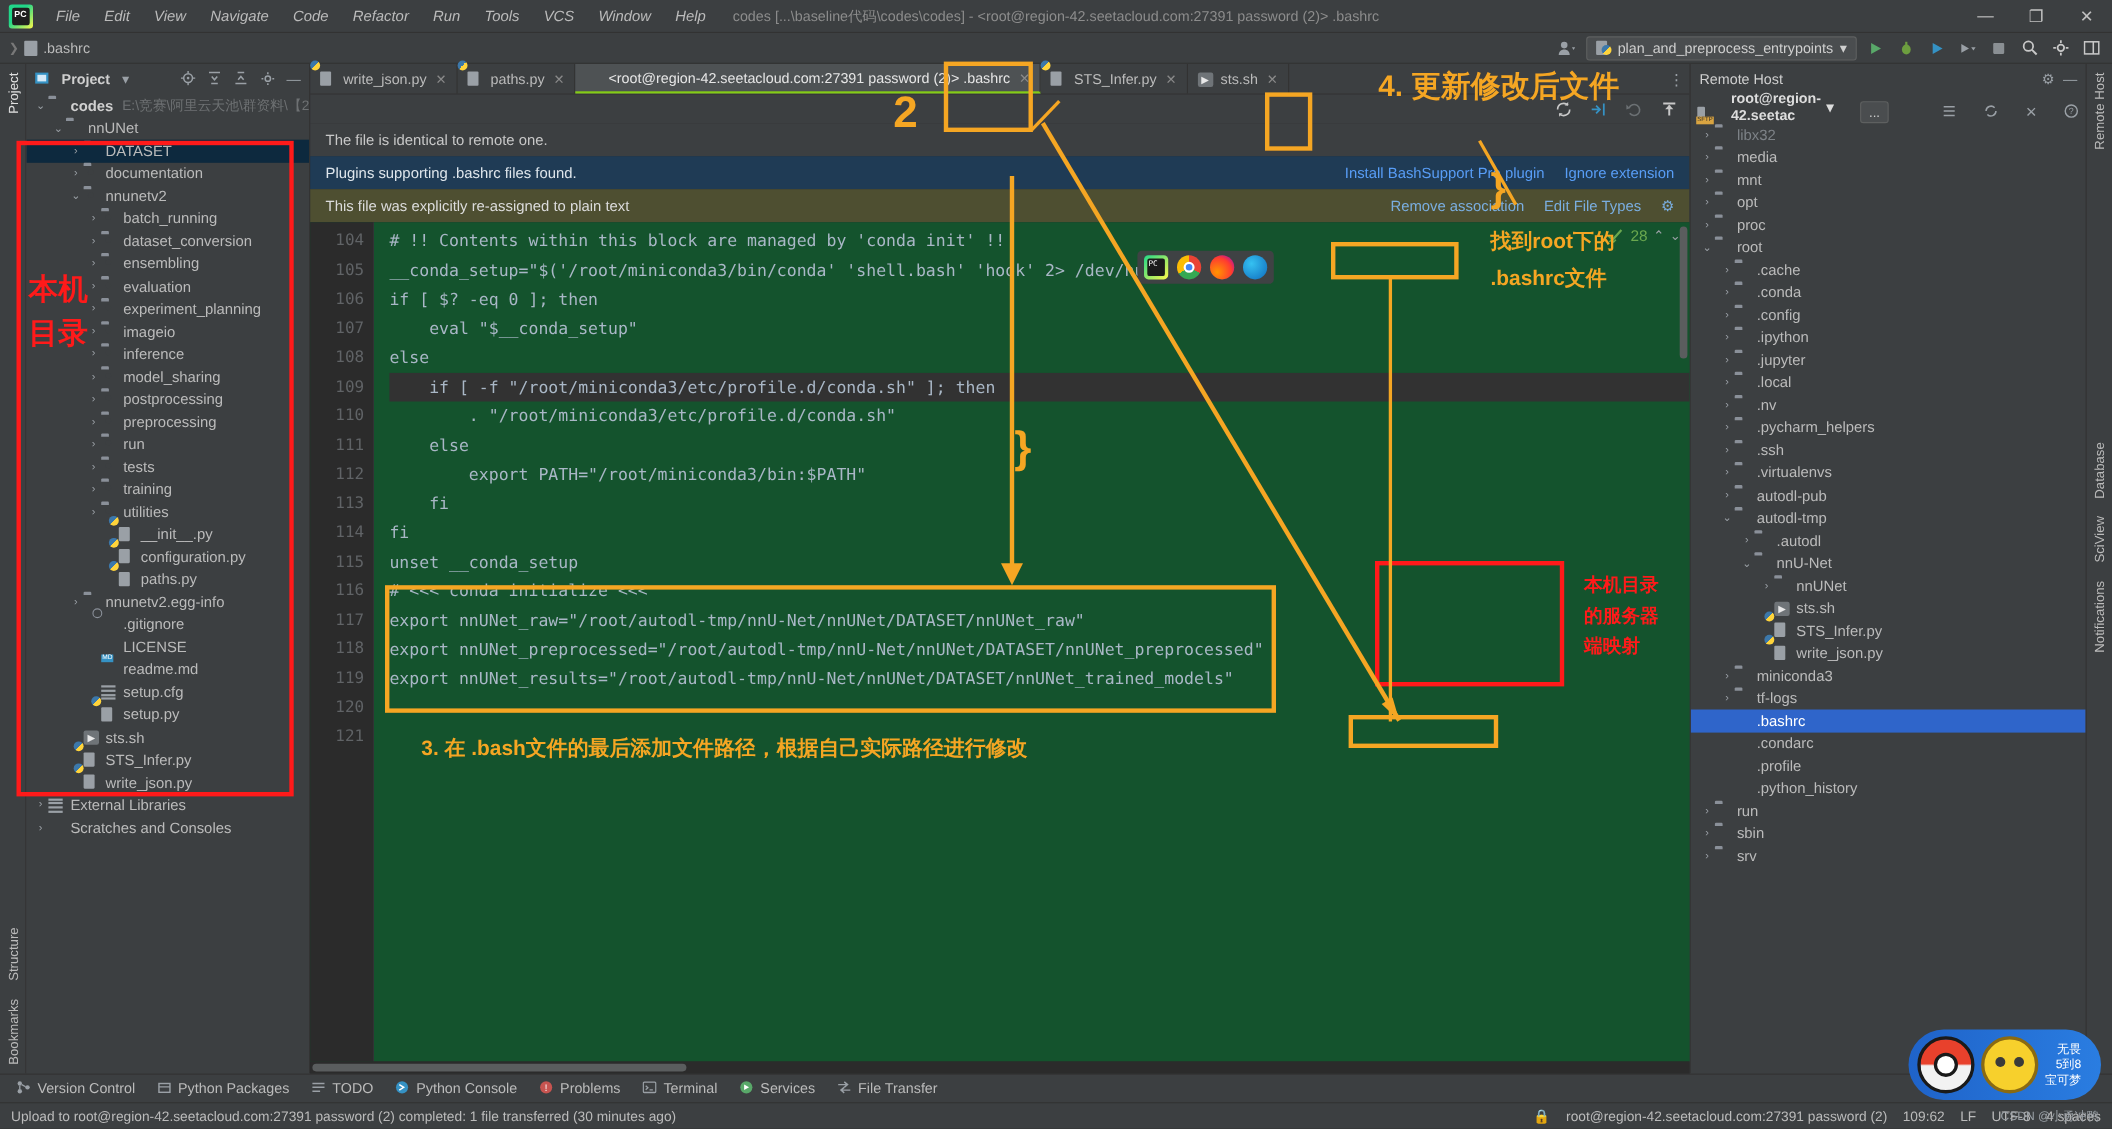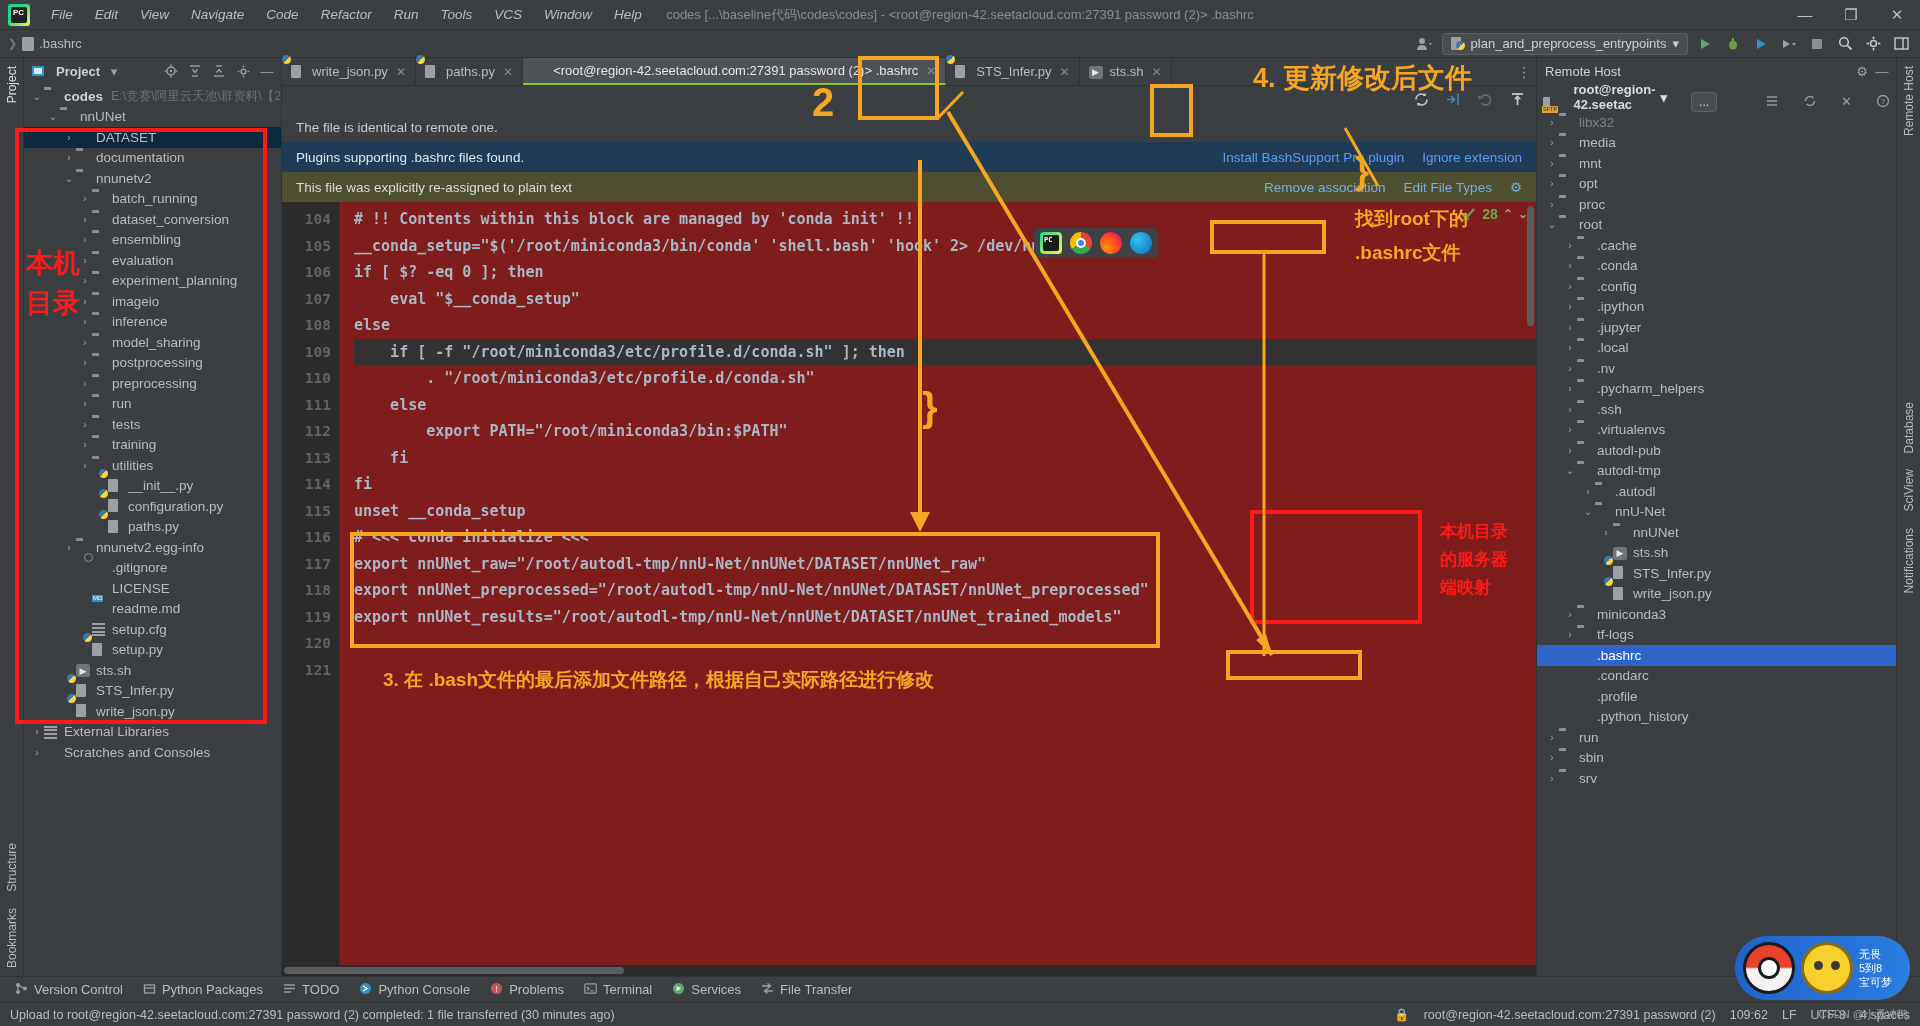--- a/index.html
+++ b/index.html
@@ -120,21 +120,21 @@
   .banner { height:30px; display:flex; align-items:center; padding:0 14px; font-size:13.5px;
      flex:0 0 30px; }
   .banner.grey { background:#3c3f41; color:#c8c8c8; }
   .banner.blue { background:#1f3b55; color:#dfe6ec; }
   .banner.olive { background:#4e4f31; color:#dcdcdc; }
   .banner .links { margin-left:auto; display:flex; gap:18px; align-items:center; }
   .banner .lk { color:#589df6; cursor:pointer; }
   .banner.olive .lk { color:#7aaee0; }
 
   .codearea { flex:1 1 auto; display:flex; position:relative; min-height:0;
-     background:#7f1d1d; font-family:"DejaVu Sans Mono", monospace;font-weight:bold; }
+     background:#14532d; font-family:"DejaVu Sans Mono", monospace; }
   .gutter { width:58px; flex:0 0 58px; text-align:right; padding:4px 8px 0 0;
      color:#606366; font-size:14.5px; line-height:26.5px; background:#2b2b2b;
      border-right:1px solid #313335; }
   .gutter .gl { position:relative; }
   .code { flex:1 1 auto; padding:4px 0 0 14px; font-size:15px; line-height:26.5px;
      color:#a9b7c6; white-space:pre; overflow:hidden; position:relative; }
   .code .ln { position:relative; }
   .code .ln.hl { background:#323232; }
   .bulb { position:absolute; left:-30px; top:4px; color:#ffc66d; font-size:13px; }
   .insp { position:absolute; right:8px; top:4px; display:flex; align-items:center; gap:5px;
@@ -186,21 +186,21 @@
   
   .overlay { position:absolute; inset:0; pointer-events:none; }
   .ovsvg { position:absolute; inset:0; width:1920px; height:1026px; }
   .anno-txt { position:absolute; white-space:nowrap; font-family:"Liberation Sans", sans-serif; }
   .red { color:#ff1a1a; }
   .orange { color:#f5a623; }
 
   
   .badge { position:absolute; right:10px; bottom:26px; width:175px; height:64px;
      background:linear-gradient(90deg,#1f63c9,#2a7de1); border-radius:32px;
-     display:flex; align-items:center; padding:4px 8px; }
+     display:flex; align-items:center; padding:4px 8px;text-align:right; }
   .badge .ball { width:52px; height:52px; border-radius:50%;
      background:linear-gradient(#e8412c 0 48%, #f2f2f2 52% 100%); border:3px solid #1a1a1a;
      position:relative; flex:0 0 52px; }
   .badge .ball:after { content:''; position:absolute; left:50%; top:50%; transform:translate(-50%,-50%);
      width:16px; height:16px; background:#fff; border:3px solid #1a1a1a; border-radius:50%; }
   .badge .pk { width:52px; height:52px; border-radius:50%; background:#f7d02c;
      border:3px solid #8a6a12; margin-left:6px; position:relative; flex:0 0 52px; }
   .badge .pk:before, .badge .pk:after { content:''; position:absolute; width:9px; height:9px;
      background:#3a3a3a; border-radius:50%; top:16px; }
   .badge .pk:before { left:10px; } .badge .pk:after { right:10px; }

